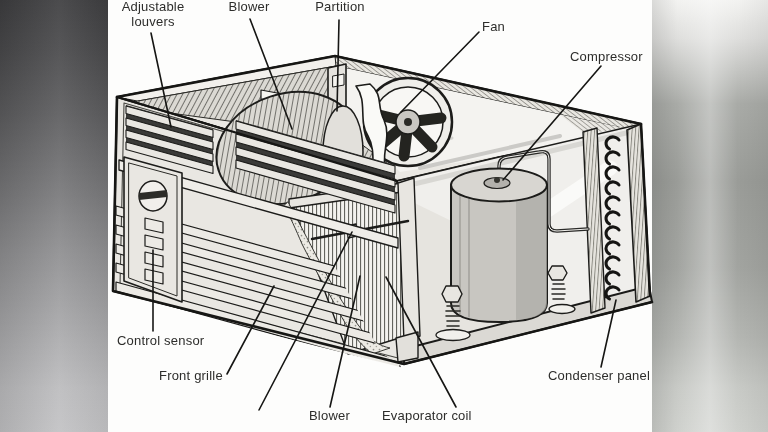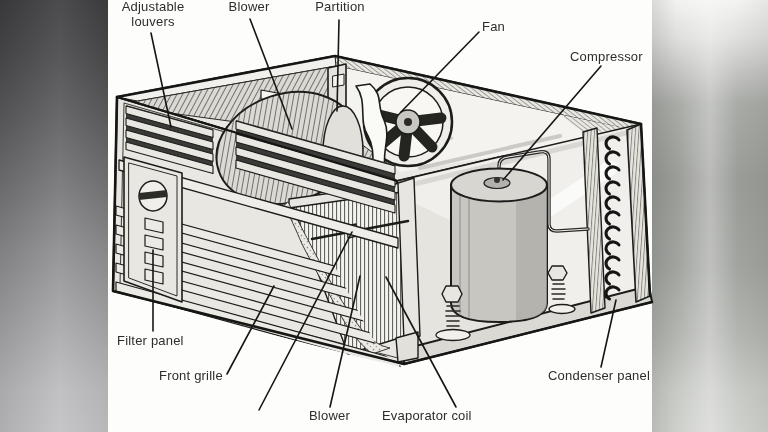--- a/index.html
+++ b/index.html
@@ -233,18 +233,18 @@
       <line x1="601" y1="367" x2="616" y2="300"></line>
     </g>
   </svg>
 
   <div class="label center" style="left:153px;top:-1px">Adjustable
 louvers</div>
   <div class="label center" style="left:249px;top:-1px">Blower</div>
   <div class="label center" style="left:340px;top:-1px">Partition</div>
   <div class="label" style="left:482px;top:19px">Fan</div>
   <div class="label" style="left:570px;top:49px">Compressor</div>
-  <div class="label" style="left:117px;top:333px">Filter panel</div>
+  <div class="label" style="left:117px;top:333px">Control sensor</div>
   <div class="label" style="left:159px;top:368px">Front grille</div>
   <div class="label" style="left:309px;top:408px">Blower</div>
   <div class="label" style="left:382px;top:408px">Evaporator coil</div>
   <div class="label" style="left:548px;top:368px">Condenser panel</div>
 </div>
 
 </body></html>

